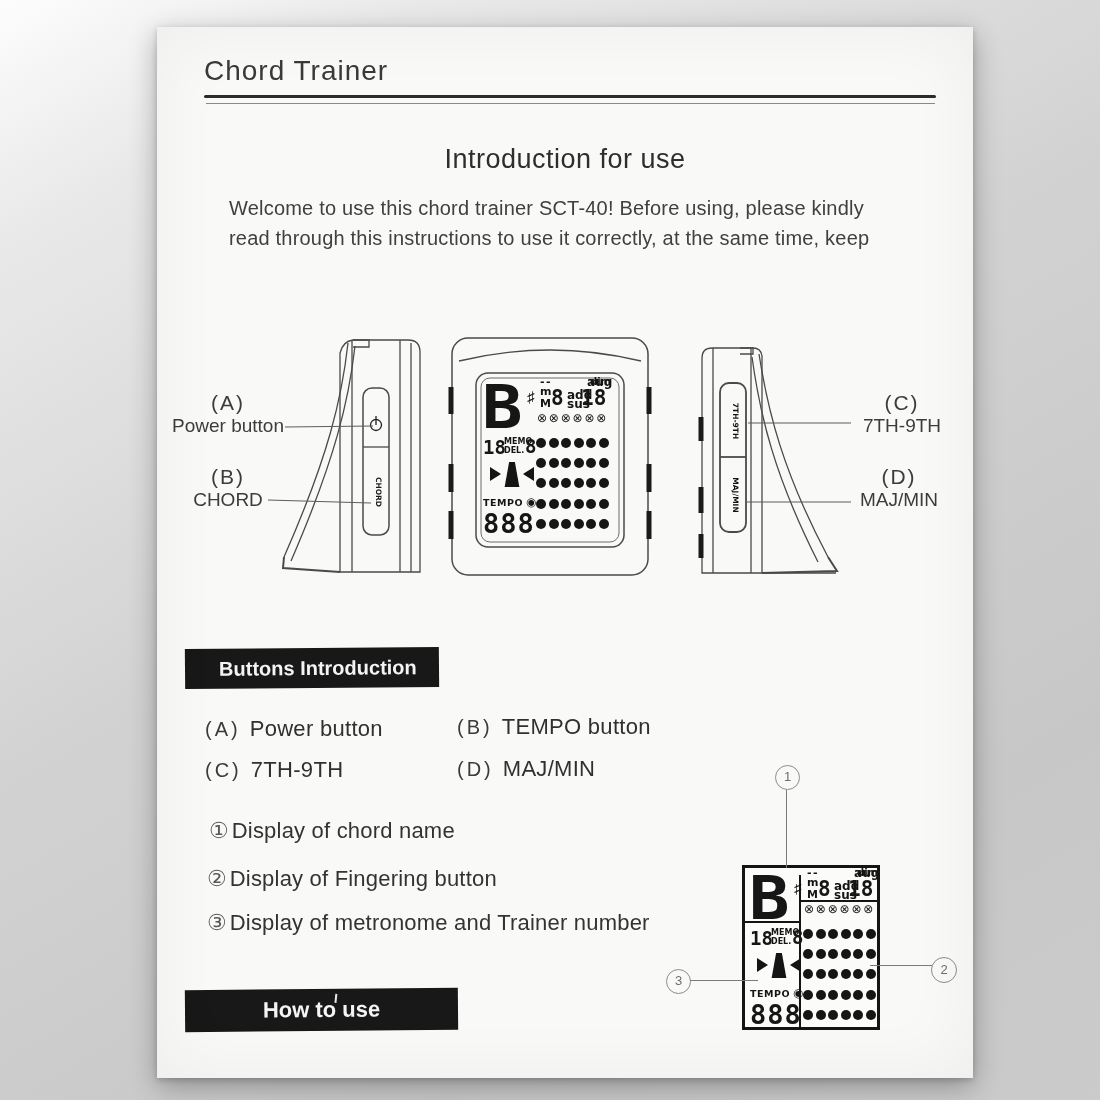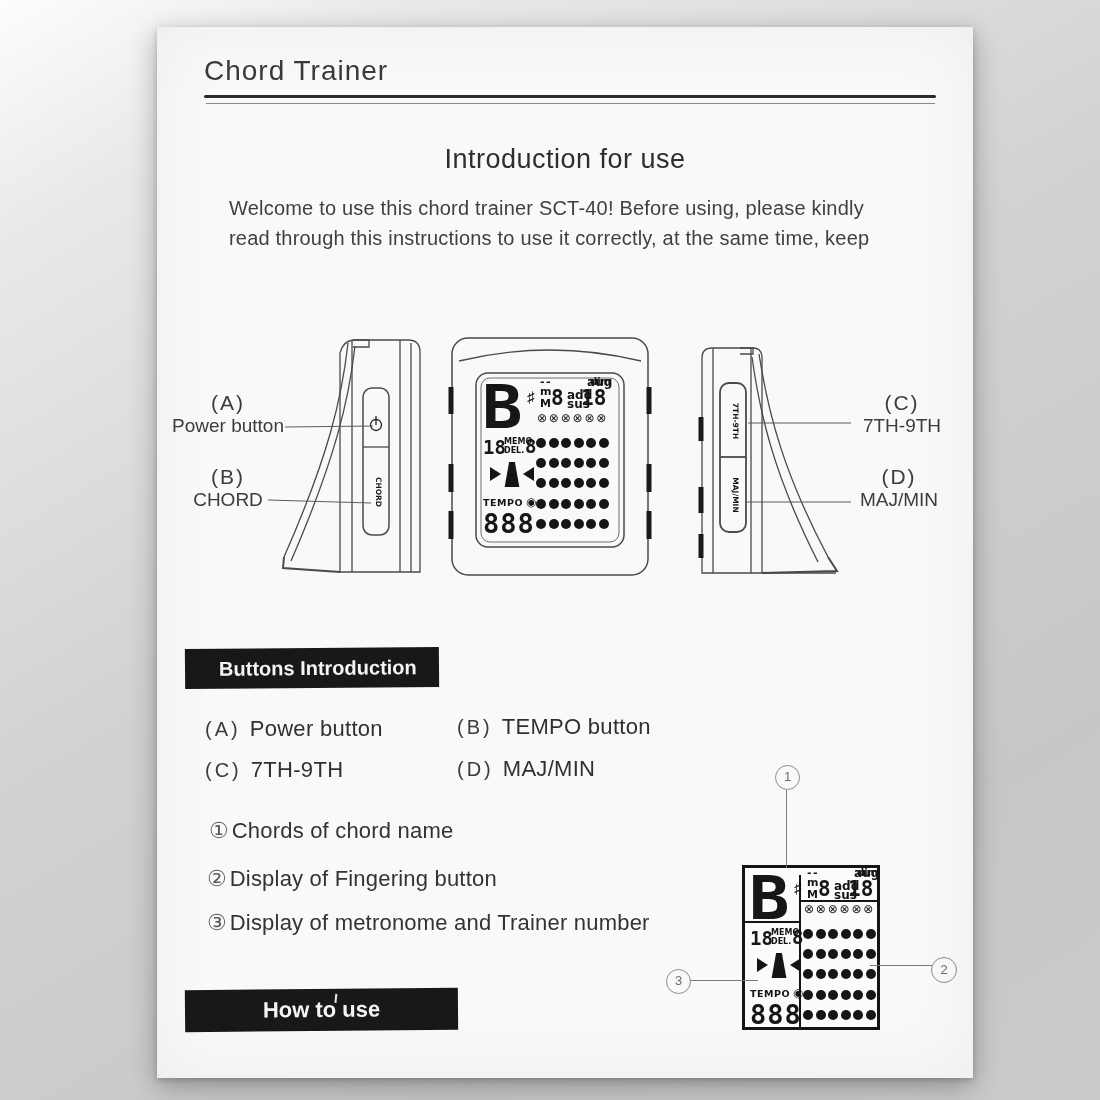--- a/index.html
+++ b/index.html
@@ -235,21 +235,21 @@
       <span class="paren">(C)</span>
       <span class="lbl">7TH-9TH</span>
     </div>
     <div class="abs btn-item" style="left:300px;top:729px;">
       <span class="paren">(D)</span>
       <span class="lbl">MAJ/MIN</span>
     </div>
 
     <div class="abs disp-item" style="left:52px;top:791px;">
       <span class="num">①</span>
-      <span class="txt">Chords of chord name</span>
+      <span class="txt">Display of chord name</span>
     </div>
     <div class="abs disp-item" style="left:50px;top:839px;">
       <span class="num">②</span>
       <span class="txt">Display of Fingering button</span>
     </div>
     <div class="abs disp-item" style="left:50px;top:883px;">
       <span class="num">③</span>
       <span class="txt">Display of metronome and Trainer number</span>
     </div>
 

